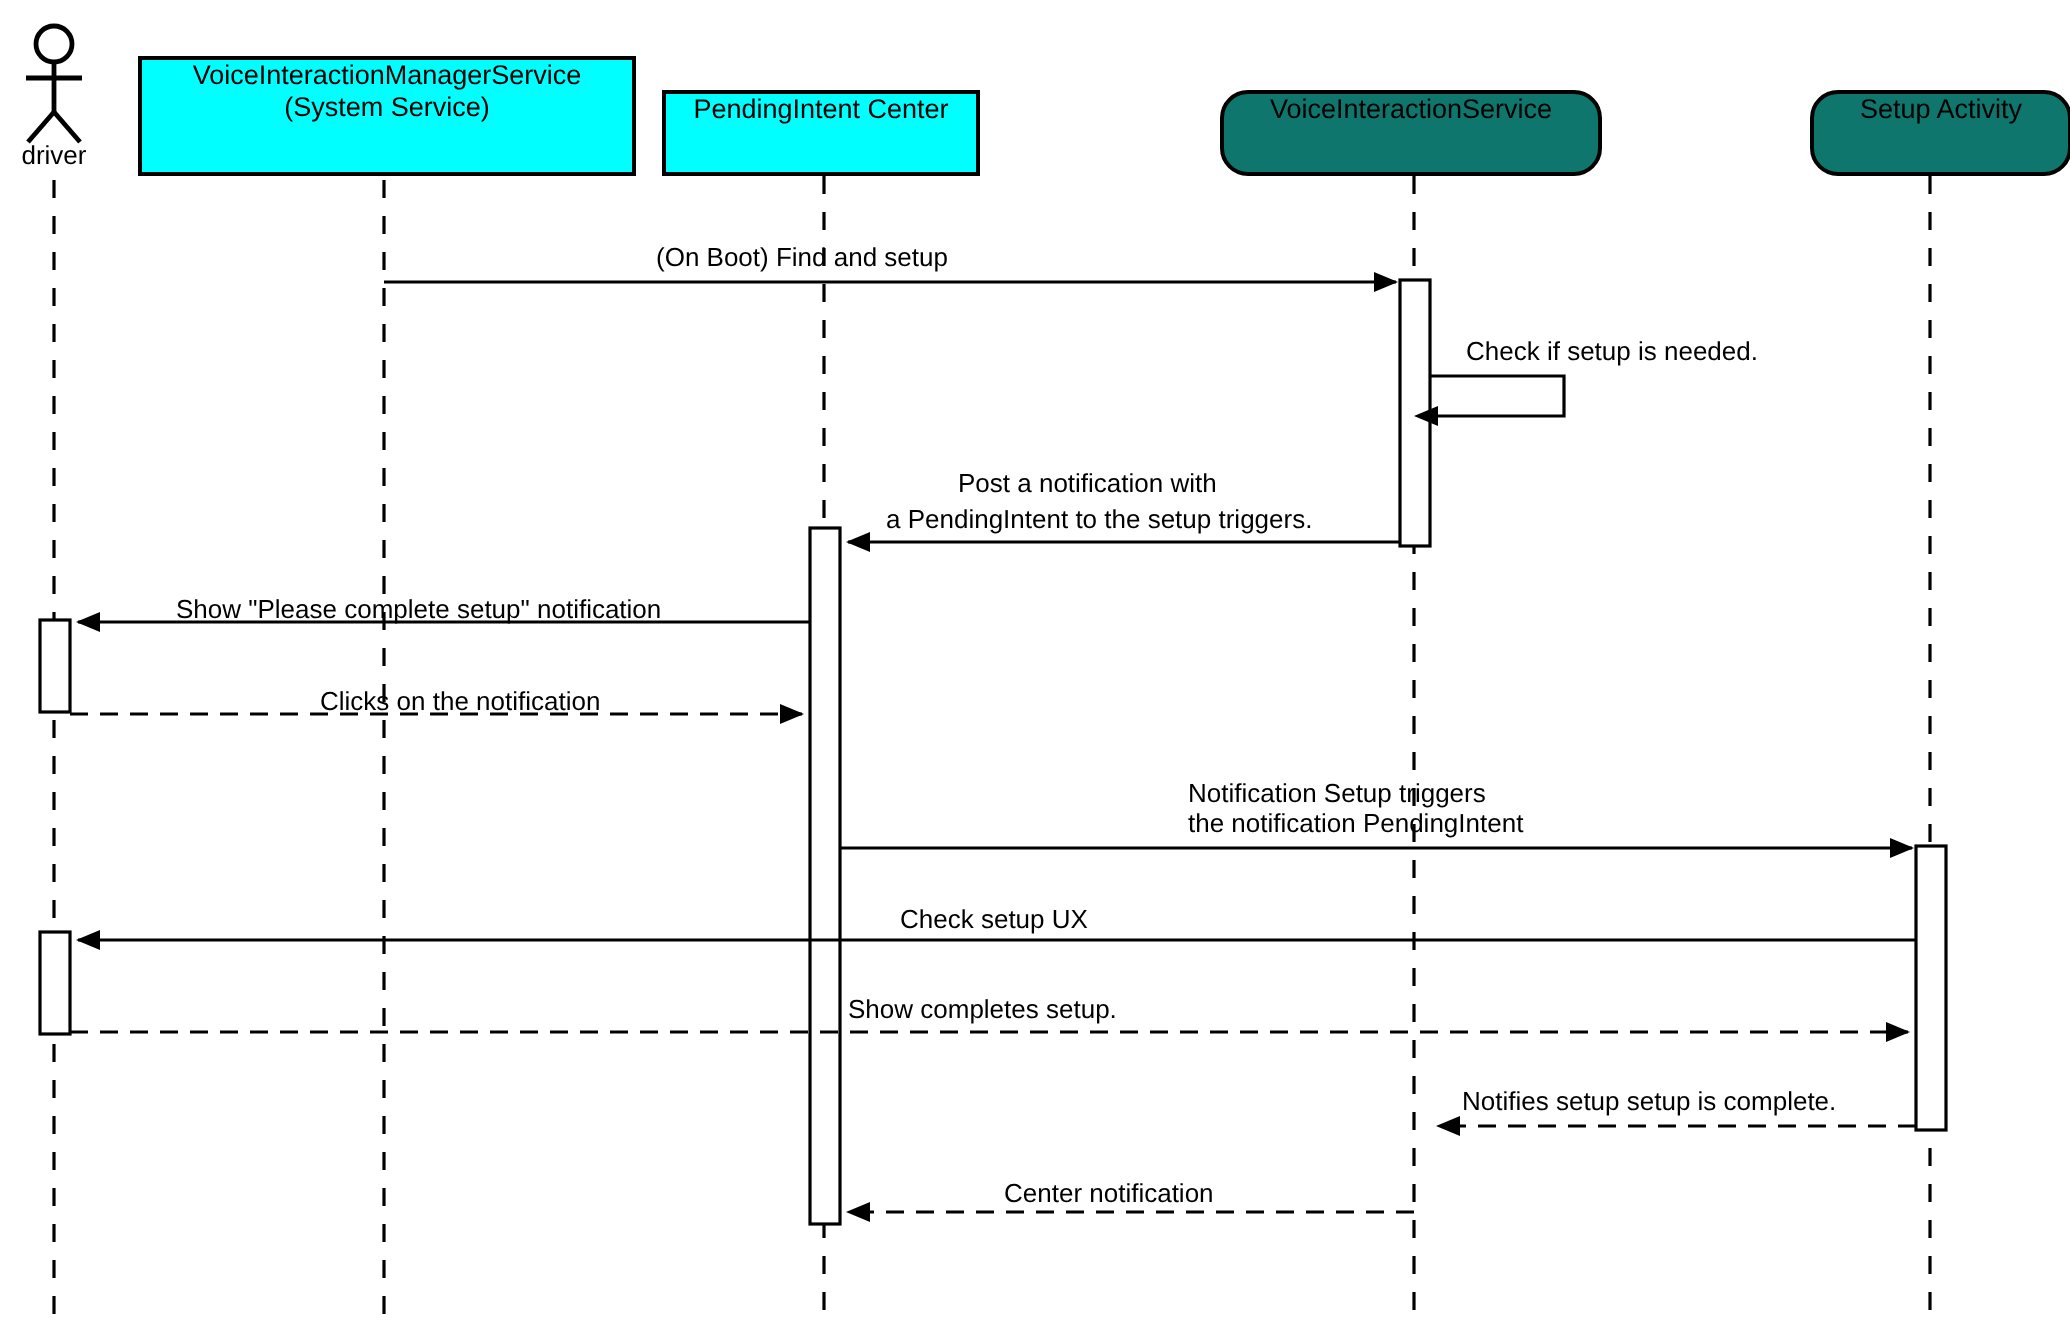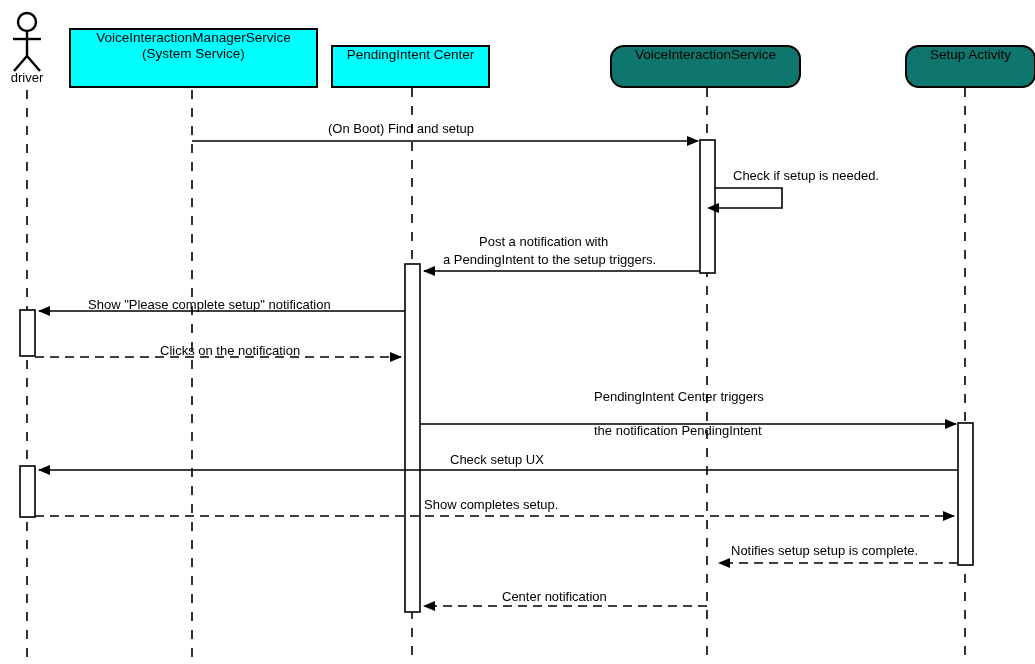--- a/index.html
+++ b/index.html
@@ -100,22 +100,22 @@
 
 <div class="lbl" style="left:733px;top:168px;">Check if setup is needed.</div>
 
 <div class="lbl" style="left:443px;top:234px;margin-left:36px;">Post a notification with</div>
 <div class="lbl" style="left:443px;top:252px;">a PendingIntent to the setup triggers.</div>
 
 <div class="lbl" style="left:88px;top:297px;">Show "Please complete setup" notification</div>
 
 <div class="lbl" style="left:160px;top:343px;">Clicks on the notification</div>
 
-<div class="lbl" style="left:594px;top:389px;">PendingIntent Center triggers</div>
-<div class="lbl" style="left:594px;top:423px;">the notification PendingIntent</div>
+<div class="lbl" style="left:594px;top:389px;">Notification Setup triggers</div>
+<div class="lbl" style="left:594px;top:404px;">the notification PendingIntent</div>
 
 <div class="lbl" style="left:450px;top:452px;">Check setup UX</div>
 
 <div class="lbl" style="left:424px;top:497px;">Show completes setup.</div>
 
 <div class="lbl" style="left:731px;top:543px;">Notifies setup setup is complete.</div>
 
 <div class="lbl" style="left:502px;top:589px;">Center notification</div>
 
 </body></html>

